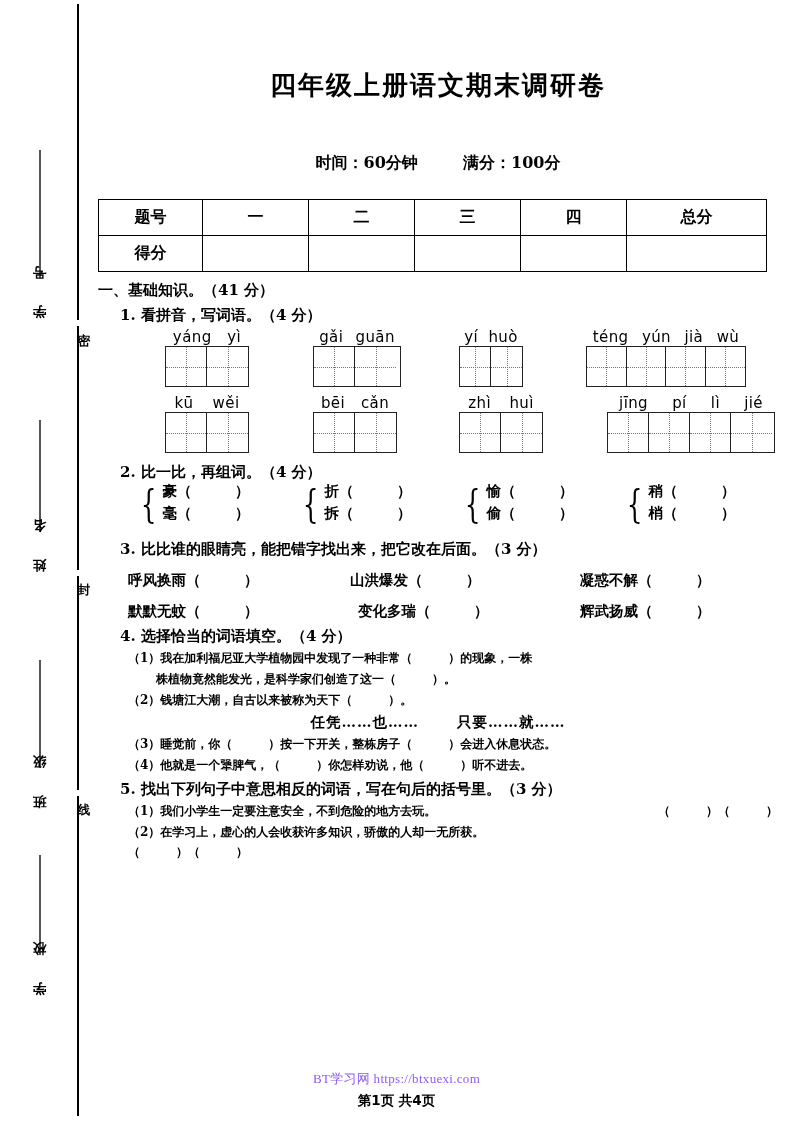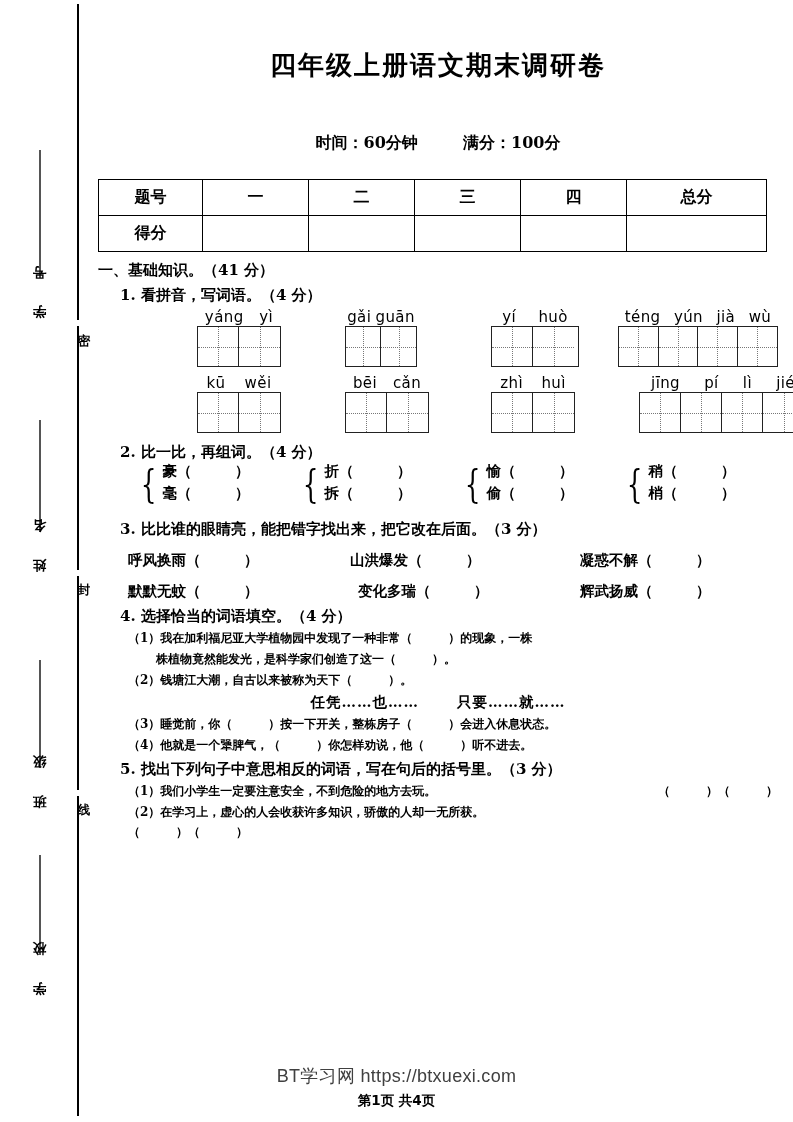--- a/index.html
+++ b/index.html
@@ -80,21 +80,21 @@
   .fg-xuexiao { top: 855px; }
   .fg-xuexiao .field-rule { height: 100px; }
 
   
   .content {
     position: absolute;
     left: 98px; top: 0;
     width: 680px; height: 1122px;
   }
   .title {
-    margin-top: 48px;
+    margin-top: 68px;
     text-align: center;
     font-family: "DejaVu Sans", "Liberation Sans", sans-serif;
     font-size: 26px;
     font-weight: 700;
     letter-spacing: 2px;
     color: #000;
   }
   .meta {
     margin-top: 50px;
     text-align: center;
@@ -137,21 +137,21 @@
     font-family: "DejaVu Serif", "Liberation Serif", serif;
     margin: 6px 0 0 22px;
   }
 
   
   .pin-row {
     position: relative;
     height: 66px;
     margin-left: 22px;
   }
-  .pin-grp { position: absolute; top: 0; margin-left: 32px; }
+  .pin-grp { position: absolute; top: 0; }
   .pin-line {
     font-family: "DejaVu Sans", "Liberation Sans", sans-serif;
     font-size: 15px;
     height: 21px;
     display: flex;
     justify-content: space-around;
     align-items: flex-end;
     letter-spacing: 0.4px;
   }
   .tian {
@@ -254,23 +254,23 @@
   .q5-line .p { white-space: pre; }
 
   
   .footer {
     position: absolute;
     left: 0; bottom: 0;
     width: 793px;
     text-align: center;
   }
   .watermark {
-    font-size: 18px;
-    color: #404040;
-    font-family: Liberation Sans, sans-serif;
+    font-size: 13px;
+    color: #8b5cf6;
+    font-family: Liberation Serif, serif;
     letter-spacing: 0.3px;
   }
   .pageno {
     font-size: 13.5px;
     font-weight: 700;
     font-family: "DejaVu Sans", "Liberation Sans", sans-serif;
     margin-top: 4px;
     margin-bottom: 12px;
   }
 </style>
@@ -343,31 +343,31 @@
       <div class="pin-grp" style="left:45px;width:84px;">
         <div class="pin-line">
           <span>yáng</span>
           <span>yì</span>
         </div>
         <div class="tian">
           <div class="cell"></div>
           <div class="cell"></div>
         </div>
       </div>
-      <div class="pin-grp" style="left:193px;width:72px;">
+      <div class="pin-grp" style="left:193px;width:88px;">
         <div class="pin-line">
           <span>gǎi</span>
           <span>guān</span>
         </div>
         <div class="tian">
           <div class="cell"></div>
           <div class="cell"></div>
         </div>
       </div>
-      <div class="pin-grp" style="left:339px;width:88px;">
+      <div class="pin-grp" style="left:339px;width:64px;">
         <div class="pin-line">
           <span>yí</span>
           <span>huò</span>
         </div>
         <div class="tian">
           <div class="cell"></div>
           <div class="cell"></div>
         </div>
       </div>
       <div class="pin-grp" style="left:466px;width:160px;">

